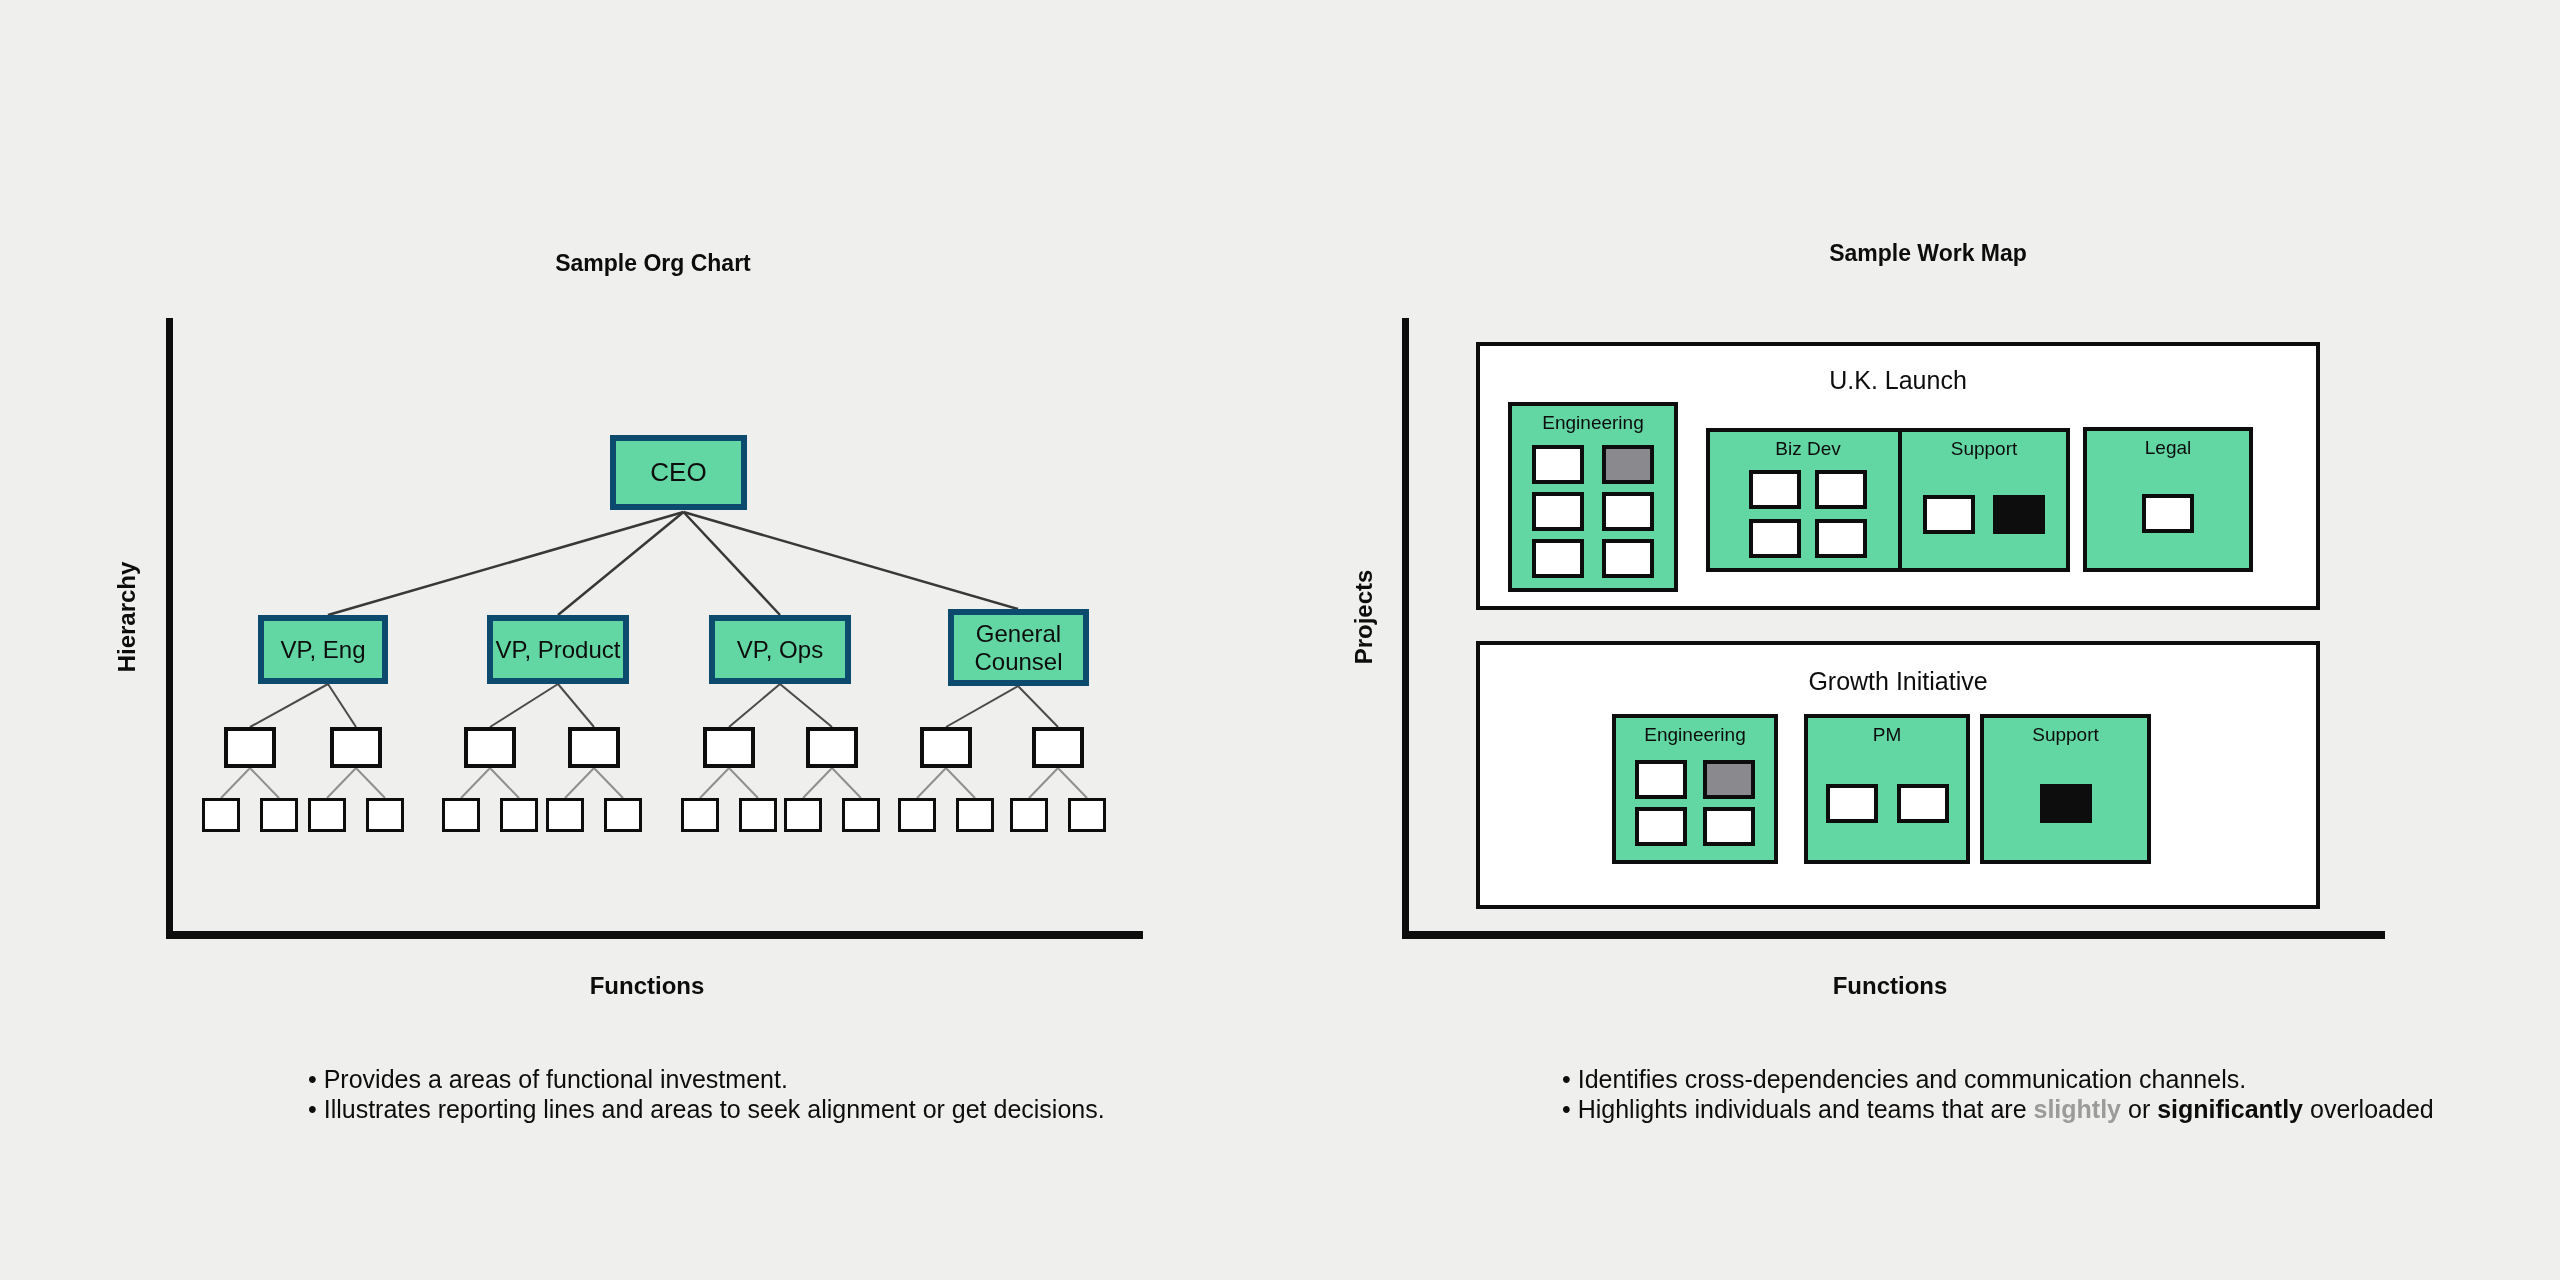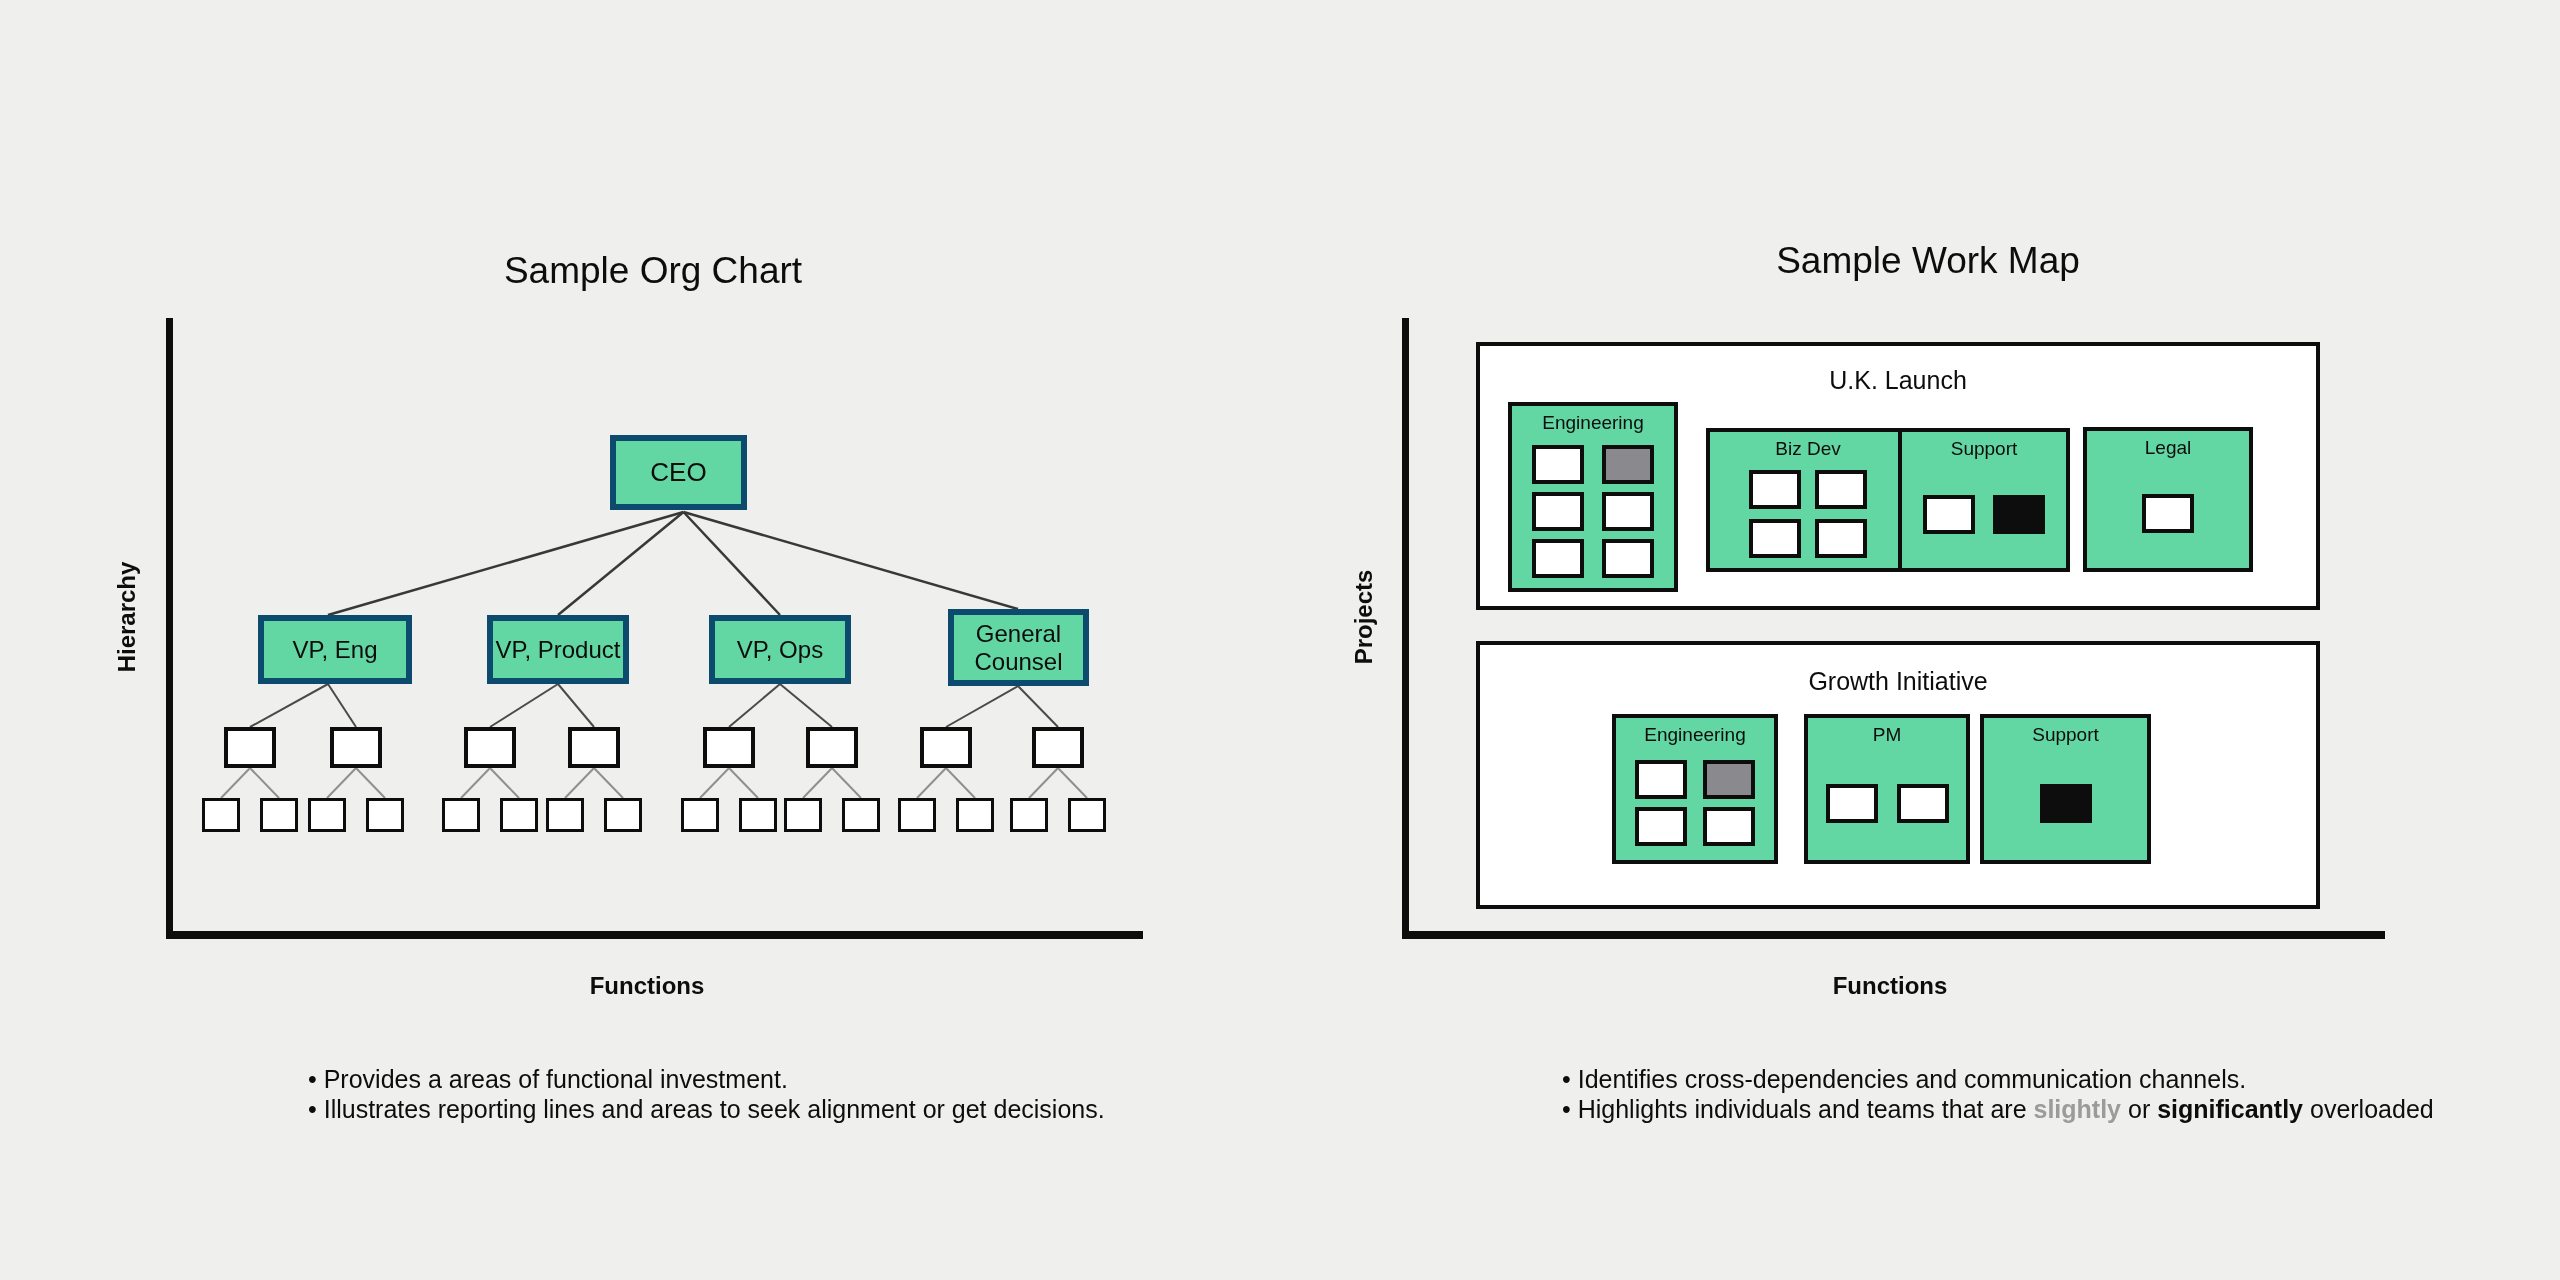--- a/index.html
+++ b/index.html
@@ -12,22 +12,22 @@
   #app {
     position:relative;
     width:2560px; height:1280px;
     background:#EFEFED;
     overflow:hidden;
   }
   .chart-title {
     position:absolute;
     transform:translateX(-50%);
     margin:0;
-    font-size:37px;
-    font-weight:normal;
+    font-size:23px;
+    font-weight:bold;
     white-space:nowrap;
   }
   .axis { position:absolute; background:#0D0D0D; }
   .axis.v { width:7px; }
   .axis.h { height:8px; }
   .axis-label {
     position:absolute;
     font-weight:bold;
     font-size:24px;
     white-space:nowrap;
@@ -135,21 +135,21 @@
         <line x1="832" y1="768" x2="861" y2="798"></line>
         <line x1="946" y1="768" x2="917" y2="798"></line>
         <line x1="946" y1="768" x2="975" y2="798"></line>
         <line x1="1058" y1="768" x2="1029" y2="798"></line>
         <line x1="1058" y1="768" x2="1087" y2="798"></line>
       </g>
     </svg>
 
     <div class="node green ceo" style="left:610px; top:435px; width:137px; height:75px;">CEO</div>
 
-    <div class="node green" style="left:258px; top:615px; width:154px; height:69px;">VP, Eng</div>
+    <div class="node green" style="left:258px; top:615px; width:130px; height:69px;">VP, Eng</div>
     <div class="node green" style="left:487px; top:615px; width:142px; height:69px;">VP, Product</div>
     <div class="node green" style="left:709px; top:615px; width:142px; height:69px;">VP, Ops</div>
     <div class="node green" style="left:948px; top:609px; width:141px; height:77px; padding:0 14px;">General Counsel</div>
 
     <div class="node white l3" style="left:224px;"></div>
     <div class="node white l3" style="left:330px;"></div>
     <div class="node white l3" style="left:464px;"></div>
     <div class="node white l3" style="left:568px;"></div>
     <div class="node white l3" style="left:703px;"></div>
     <div class="node white l3" style="left:806px;"></div>

